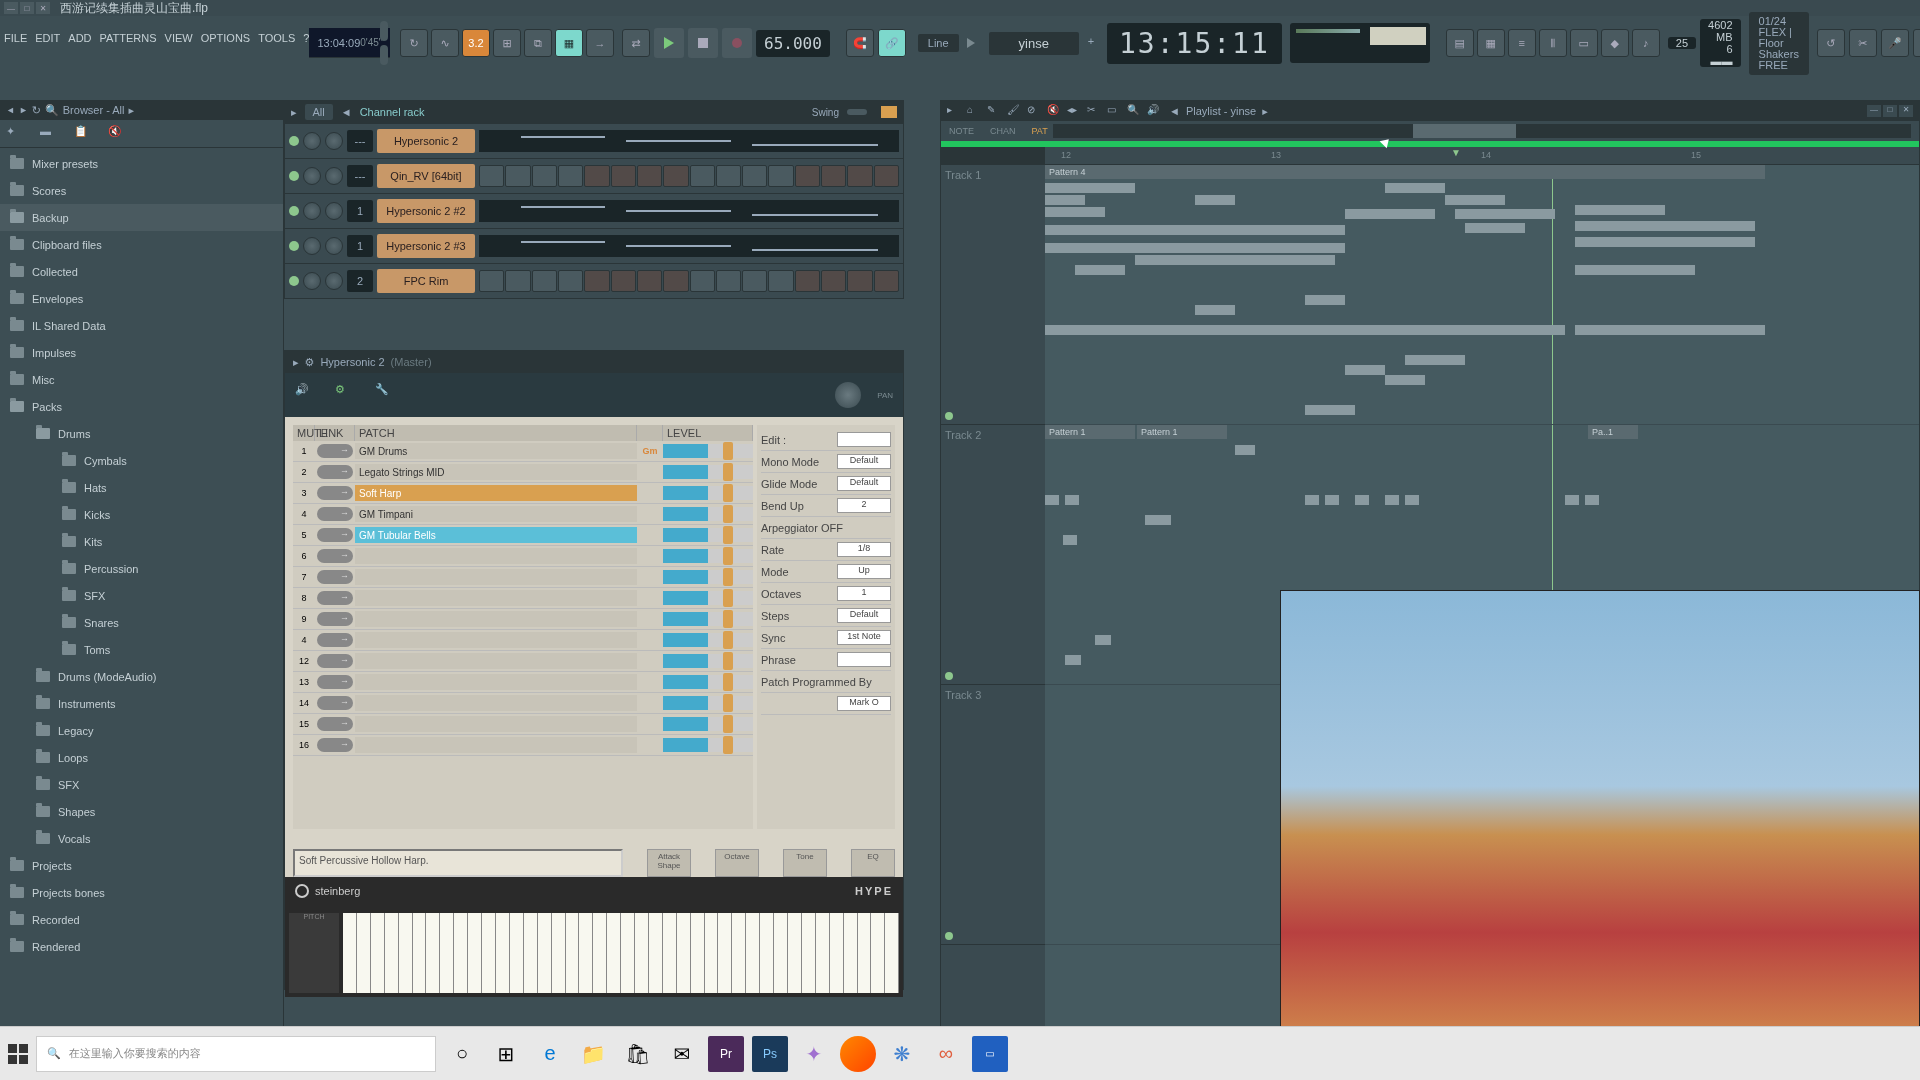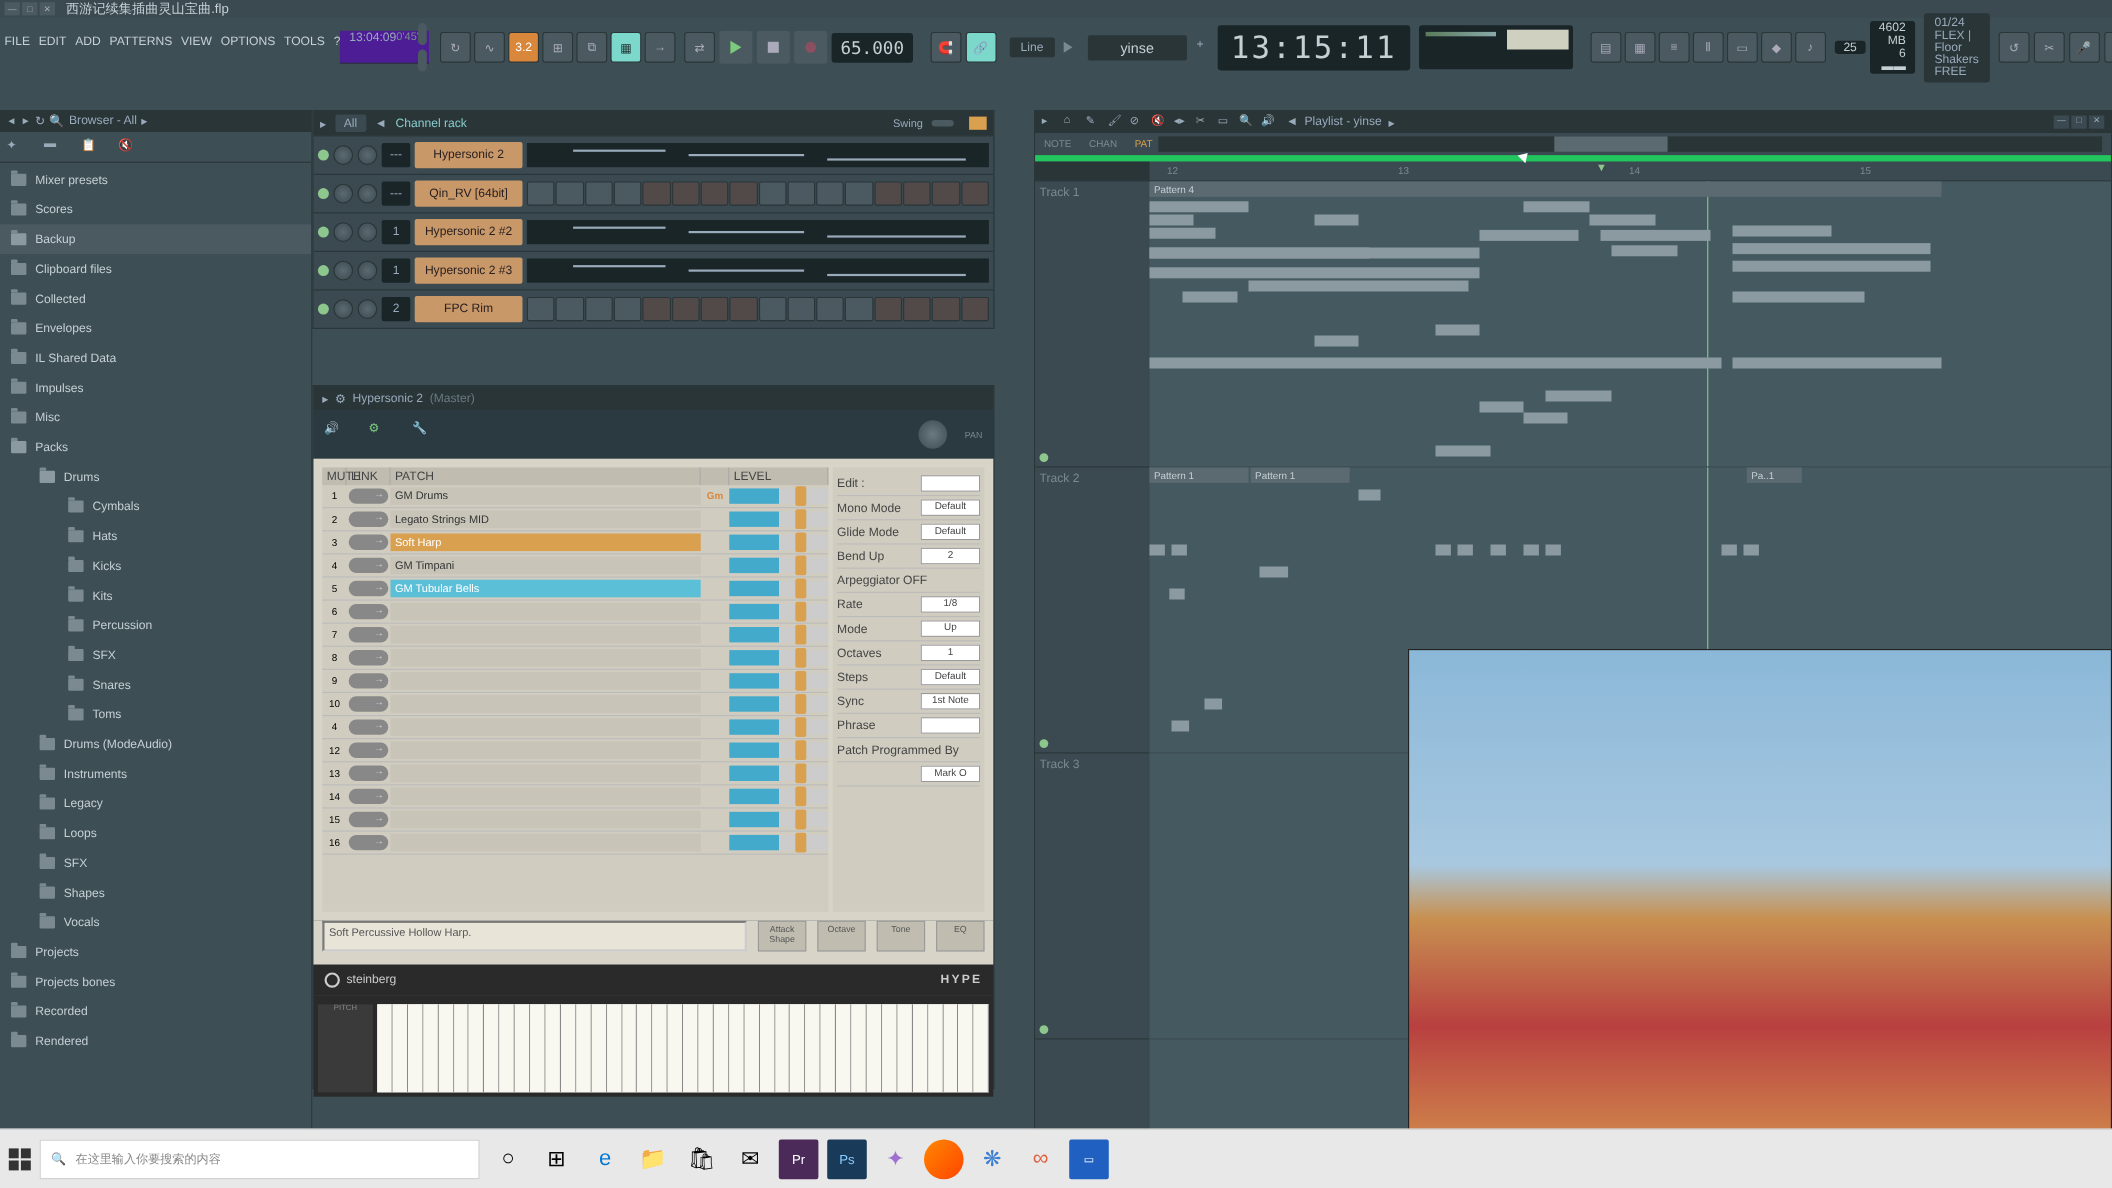--- a/index.html
+++ b/index.html
@@ -19,21 +19,21 @@
 .transport .stop{width:30px;height:30px;background:#4a5a60;border-radius:3px;display:flex;align-items:center;justify-content:center}
 .transport .stop::before{content:"";width:10px;height:10px;background:#aab}
 .transport .rec{width:30px;height:30px;background:#4a5a60;border-radius:3px;display:flex;align-items:center;justify-content:center}
 .transport .rec::before{content:"";width:10px;height:10px;background:#8a5060;border-radius:50%}
 .tempo{background:#1a2528;color:#c5d0d5;padding:4px 8px;font-family:monospace;font-size:16px;border-radius:3px}
 .bigtime{background:#1a2528;color:#c5d0d5;font-family:monospace;font-size:28px;padding:4px 12px;border-radius:3px;letter-spacing:2px}
 .meters{width:140px;height:40px;background:#1a2528;border-radius:3px;position:relative}
 .meters::before{content:"";position:absolute;top:6px;left:6px;right:50%;height:4px;background:linear-gradient(90deg,#5a7a5a,#8aa)}
 .meters .block{position:absolute;top:4px;right:4px;width:56px;height:18px;background:#d0d0c0}
 .cpu{background:#1a2528;color:#c5d0d5;padding:0 8px;font-size:10px;text-align:right;border-radius:3px;line-height:12px}
-.hintbar{height:30px;background:#4c1d95;display:flex;padding:0 8px;color:#9ab;font-size:11px;justify-content:space-between;border-bottom:1px solid #2a3538}
+.hintbar{height:30px;background:#0f172a;display:flex;align-items:center;padding:0 8px;color:#9ab;font-size:11px;justify-content:space-between;border-bottom:1px solid #2a3538}
 .main{position:absolute;top:100px;left:0;right:0;bottom:0;display:flex}
 .browser{width:284px;background:#3d4e54;display:flex;flex-direction:column;border-right:1px solid #2a3538}
 .browser-hdr{height:20px;background:#2a3538;display:flex;align-items:center;padding:0 6px;color:#9ab;font-size:11px;gap:4px}
 .browser-hdr .arrow{font-size:9px}
 .browser-tools{height:28px;background:#3d4e54;display:flex;align-items:center;padding:0 6px;gap:16px;border-bottom:1px solid #2a3538}
 .browser-tools .bt{width:18px;height:18px;color:#9ab}
 .tree{flex:1;overflow:auto;padding:2px 0}
 .tree-item{height:27px;display:flex;align-items:center;padding-left:10px;color:#c5d0d5;font-size:13px;gap:8px;cursor:pointer}
 .tree-item.sel{background:#4a5a60}
 .tree-item.sub{padding-left:36px}
@@ -72,21 +72,21 @@
 .slot-row .lk::after{content:"→";position:absolute;right:4px;color:#ddd;font-size:9px}
 .slot-row .pn{flex:1;height:16px;background:#c8c4b8;padding:0 4px;font-size:10px;display:flex;align-items:center;color:#333}
 .slot-row .pn.hl{background:#d9a050;color:#fff}
 .slot-row .pn.sel{background:#5bbfd8;color:#fff}
 .slot-row .gm{width:26px;font-size:9px;text-align:center;color:#d9873a;font-weight:bold}
 .slot-row .lv{width:90px;height:14px;background:linear-gradient(90deg,#4ac 0%,#4ac 50%,#ccc 50%);position:relative}
 .slot-row .lv::after{content:"";position:absolute;right:20px;top:-2px;width:10px;height:18px;background:#d9a050;border-radius:2px}
 .sidepanel{width:138px;background:#d0ccc0;padding:4px;font-size:9px;color:#444}
 .sp-row{display:flex;justify-content:space-between;align-items:center;height:22px;border-bottom:1px solid #bbb}
 .sp-row input,.sp-val{width:54px;height:15px;background:#fff;border:1px solid #999;font-size:9px;text-align:center}
-.infobar{height:40px;background:#d8d4c8;display:flex;align-items:flex-start;padding:0 8px;gap:10px}
+.infobar{height:40px;background:#d8d4c8;display:flex;align-items:flex-end;padding:0 8px;gap:24px}
 .infobar .desc{flex:1;height:28px;background:#e8e4d8;border:2px inset #ccc;padding:4px;font-size:10px;color:#555}
 .infobar .knb{width:44px;height:28px;background:#c0bcb0;border:1px solid #999;font-size:8px;text-align:center;padding-top:2px;color:#555}
 .brand{height:28px;background:#2a2a2a;color:#ccc;display:flex;align-items:center;padding:0 10px;font-size:12px}
 .keyboard{height:92px;background:#2a2a2a;display:flex;align-items:flex-end;padding:4px}
 .keyboard .pitch{width:50px;height:80px;background:#3a3a3a;margin-right:4px}
 .keys{flex:1;height:80px;background:#fff;position:relative;display:flex}
 .keys .wk{flex:1;border-right:1px solid #888;background:#f8f8f0}
 .playlist{position:absolute;top:0;right:0;width:980px;height:100%;background:#3a4a50;border:1px solid #2a3538}
 .pl-hdr{height:20px;background:#2a3538;display:flex;align-items:center;padding:0 6px;color:#9ab;gap:6px}
 .pl-hdr .tools{display:flex;gap:4px}
@@ -565,27 +565,20 @@
   <div class="lv"></div>
               </div>
               <div class="slot-row">
                 <div class="mu">9</div>
   <div class="lk"></div>
   <div class="pn  "></div>
   <div class="gm"></div>
   <div class="lv"></div>
               </div>
               <div class="slot-row">
-                <div class="mu">10</div>
-  <div class="lk"></div>
-  <div class="pn  "></div>
-  <div class="gm"></div>
-  <div class="lv"></div>
-              </div>
-              <div class="slot-row">
                 <div class="mu">4</div>
   <div class="lk"></div>
   <div class="pn  "></div>
   <div class="gm"></div>
   <div class="lv"></div>
               </div>
               <div class="slot-row">
                 <div class="mu">12</div>
   <div class="lk"></div>
   <div class="pn  "></div>

